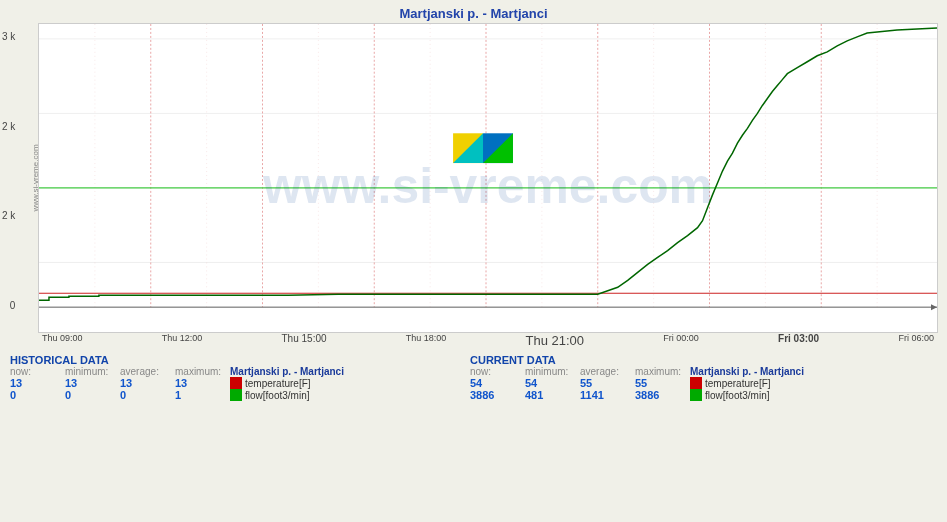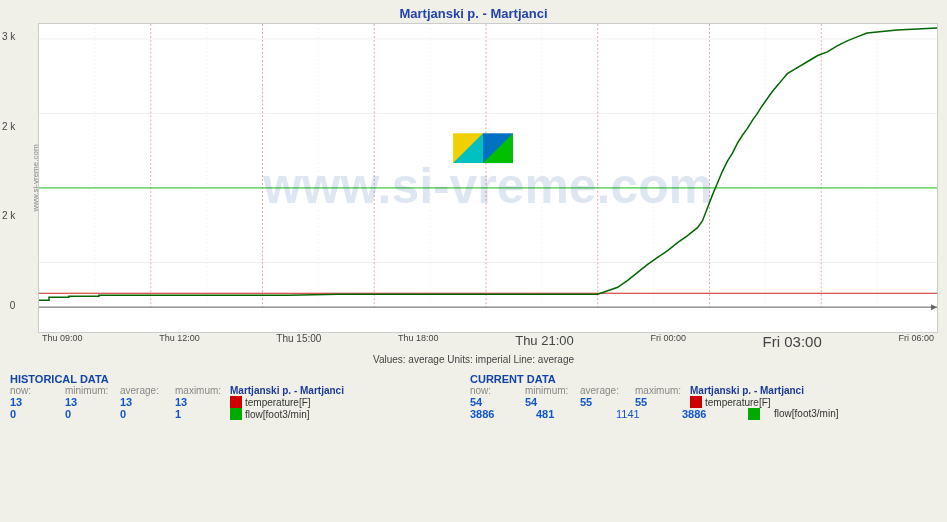--- a/index.html
+++ b/index.html
@@ -176,26 +176,25 @@
     </svg>
   </div>
 
   <div style="display:flex; margin-left:38px; width:900px; justify-content:space-between; padding: 0 4px 0 4px;">
     <span style="font-size:9px;color:#444;">Thu 09:00</span>
     <span style="font-size:9px;color:#444;">Thu 12:00</span>
     <span style="font-size:10px;color:#444;">Thu 15:00</span>
     <span style="font-size:9px;color:#444;">Thu 18:00</span>
     <span style="font-size:13px;color:#444;">Thu 21:00</span>
     <span style="font-size:9px;color:#444;">Fri 00:00</span>
-    <span style="font-size:15px;color:#444;">Fri 03:00</span>
+    <span style="font-size:10px;color:#444;font-weight:bold;">Fri 03:00</span>
     <span style="font-size:9px;color:#444;">Fri 06:00</span>
   </div>
 
   <div class="subtitle" style="margin-top:2px;">
-    <div>Values: average  Units: imperial  Line: average</div>
   </div>
 
   <div style="display:flex; gap:0; margin-top:6px; margin-left:10px;">
 
     <div style="min-width:460px;">
       <div class="section-header">HISTORICAL DATA</div>
 
       <div style="display:flex; margin-left:0; gap:0;">
         <span style="display:inline-block;min-width:55px;color:#888;font-size:10px;">now:</span>
         <span style="display:inline-block;min-width:55px;color:#888;font-size:10px;">minimum:</span>
@@ -236,24 +235,24 @@
 
       <div style="display:flex; align-items:center; gap:0;">
         <span style="display:inline-block;min-width:55px;color:#1155cc;font-weight:bold;font-size:11px;">54</span>
         <span style="display:inline-block;min-width:55px;color:#1155cc;font-weight:bold;font-size:11px;">54</span>
         <span style="display:inline-block;min-width:55px;color:#1155cc;font-weight:bold;font-size:11px;">55</span>
         <span style="display:inline-block;min-width:55px;color:#1155cc;font-weight:bold;font-size:11px;">55</span>
         <span style="display:inline-block;width:12px;height:12px;background:#cc0000;margin-right:3px;vertical-align:middle;"></span>
         <span style="font-size:10px;color:#333;">temperature[F]</span>
       </div>
 
-      <div style="display:flex; gap:11px;">
+      <div style="display:flex; align-items:center; gap:0;">
         <span style="display:inline-block;min-width:55px;color:#1155cc;font-weight:bold;font-size:11px;">3886</span>
         <span style="display:inline-block;min-width:55px;color:#1155cc;font-weight:bold;font-size:11px;">481</span>
-        <span style="display:inline-block;min-width:55px;color:#1155cc;font-weight:normal;font-size:11px;margin-left:14px;">1141</span>
+        <span style="display:inline-block;min-width:55px;color:#1155cc;font-weight:bold;font-size:11px;">1141</span>
         <span style="display:inline-block;min-width:55px;color:#1155cc;font-weight:bold;font-size:11px;">3886</span>
         <span style="display:inline-block;width:12px;height:12px;background:#00aa00;margin-right:3px;vertical-align:middle;"></span>
         <span style="font-size:10px;color:#333;">flow[foot3/min]</span>
       </div>
     </div>
 
   </div>
 
 </div>
 

